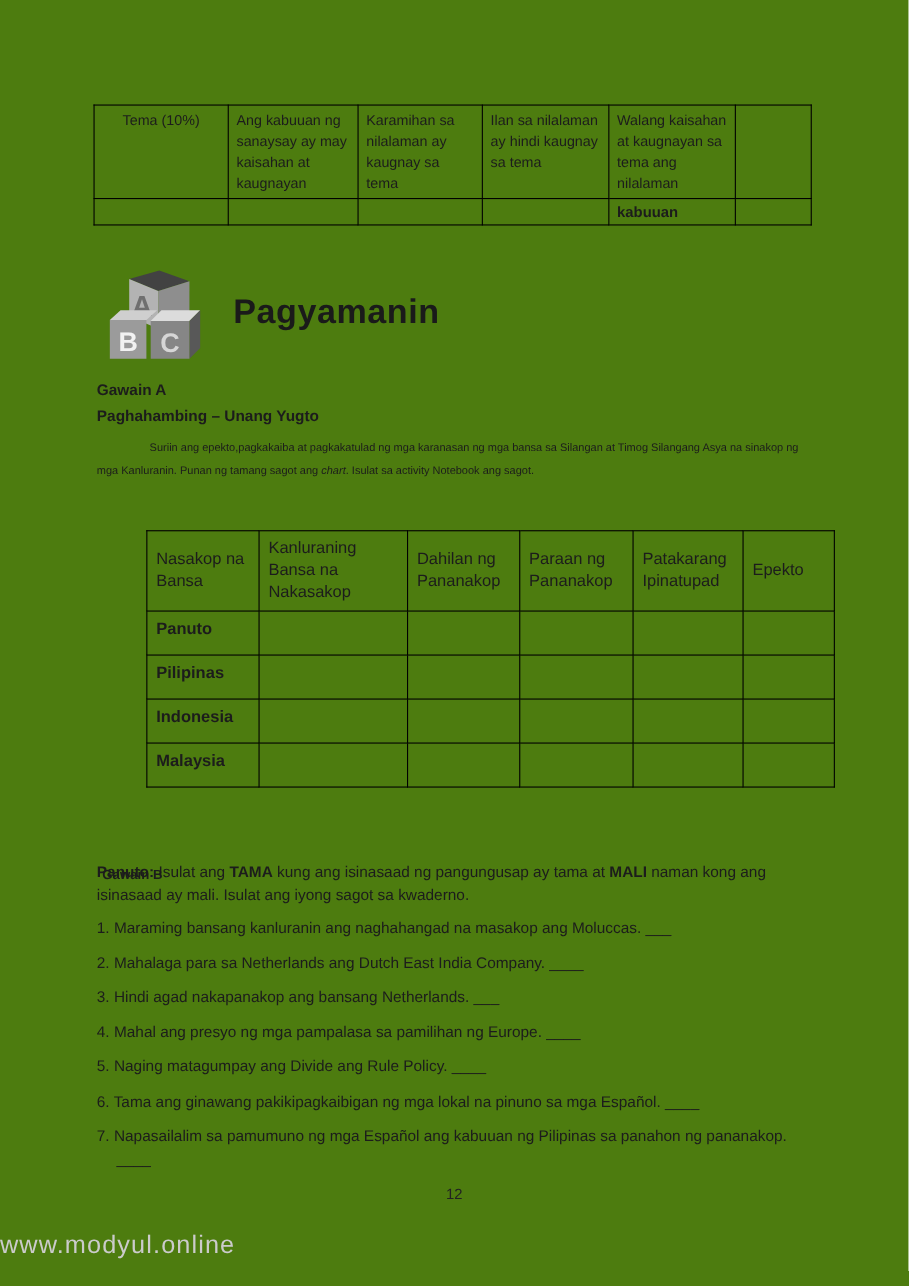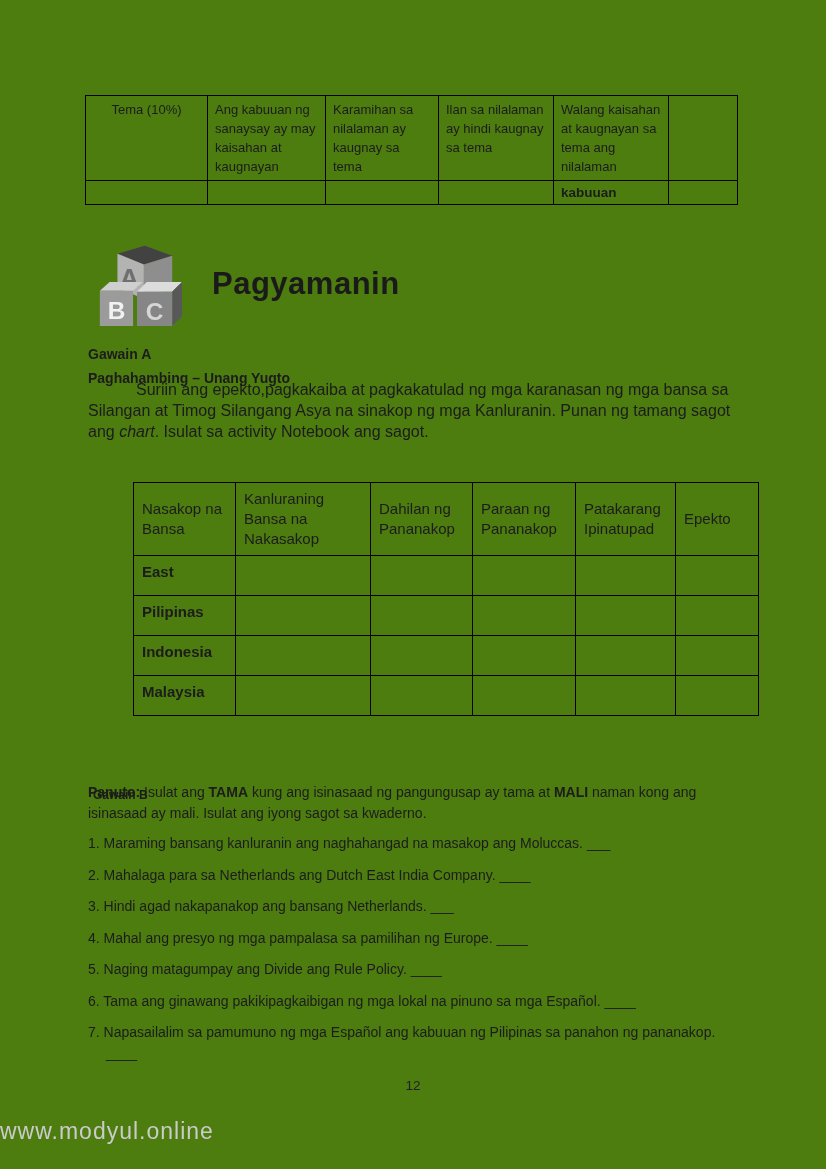--- a/index.html
+++ b/index.html
@@ -49,23 +49,23 @@
     font-weight: bold;
     color: #1a1a1a;
     letter-spacing: 0.5px;
   }
 
   
   .heading-a1 { position: absolute; left: 88px; top: 346px; font-size: 14px; font-weight: bold; }
   .heading-a2 { position: absolute; left: 88px; top: 370px; font-size: 14px; font-weight: bold; }
   .intro-par {
     position: absolute;
-    left: 88px; top: 379px;
+    left: 88px; top: 397px;
     width: 654px;
-    font-size: 16px;
+    font-size: 10px;
     line-height: 21px;
     text-indent: 48px;
   }
   .intro-par .it { font-style: italic; }
 
   
   table.main-table {
     position: absolute;
     left: 88px; top: 482px;
     width: 625px;
@@ -201,21 +201,21 @@
         <th>Nasakop na Bansa</th>
         <th>Kanluraning Bansa na Nakasakop</th>
         <th>Dahilan ng Pananakop</th>
         <th>Paraan ng Pananakop</th>
         <th>Patakarang Ipinatupad</th>
         <th>Epekto</th>
       </tr>
     </thead>
     <tbody>
       <tr>
-        <td class="row-label">East</td>
+        <td class="row-label">Panuto</td>
         <td></td>
         <td></td>
         <td></td>
         <td></td>
         <td></td>
       </tr>
       <tr>
         <td class="row-label">Pilipinas</td>
         <td></td>
         <td></td>

